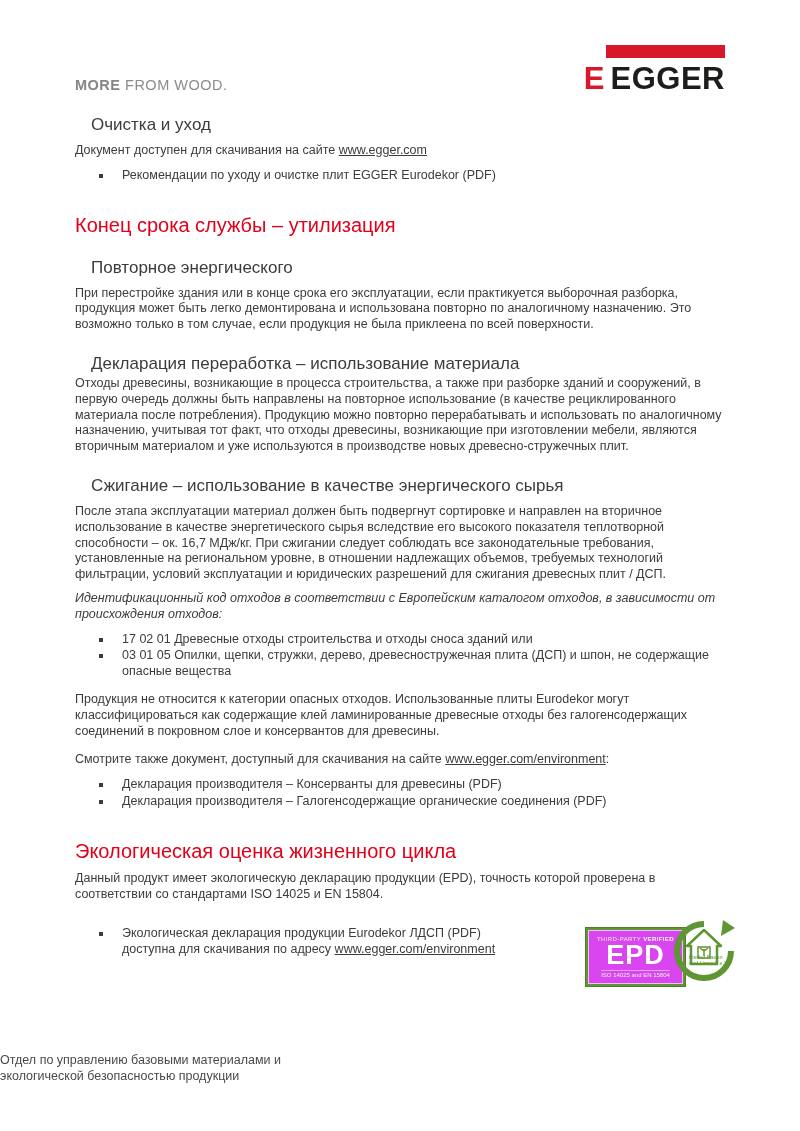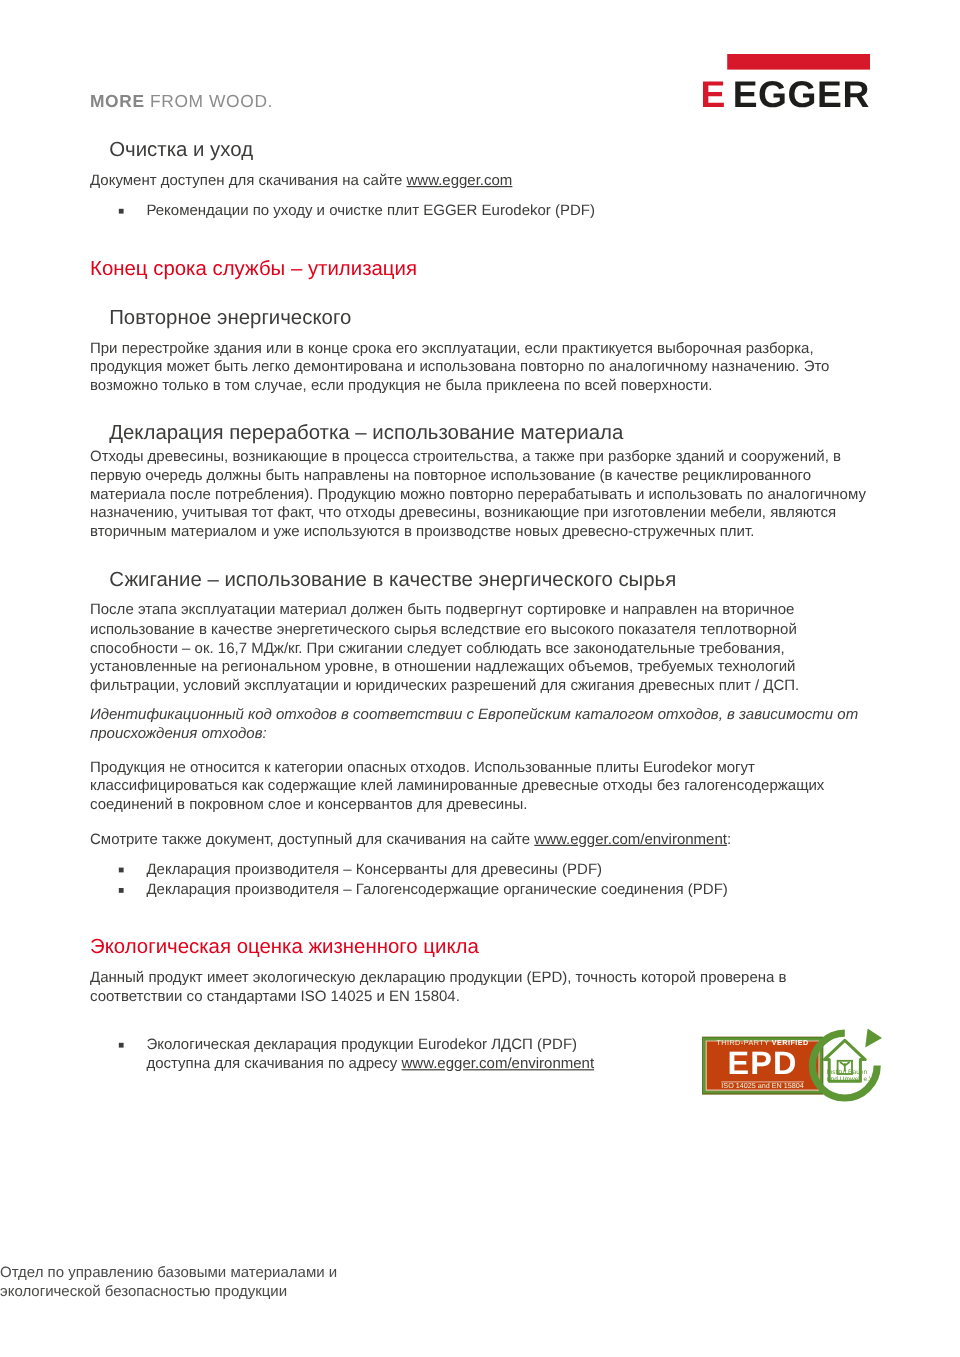--- a/index.html
+++ b/index.html
@@ -16,40 +16,40 @@
   .tagline { margin-top:32px; font-size:14.5px; letter-spacing:0.5px; color:#8c8c8c; }
   .tagline .tag-bold { font-weight:bold; color:#868686; }
   .egger-logo { display:flex; flex-direction:column; align-items:flex-end; }
   .logo-bar { width:119px; height:13px; background:#d7182a; margin-bottom:5px; }
   .logo-row { display:flex; align-items:baseline; gap:7px; }
   .logo-e { color:#d7182a; font-weight:900; font-size:31px; line-height:1; letter-spacing:-1px; }
   .logo-word { color:#1d1d1b; font-weight:900; font-size:31px; line-height:1; letter-spacing:0.5px; }
 
   
   h2.sub { font-size:17px; font-weight:400; color:#3c3c3b; margin:21px 0 7px 16px; }
-  h1.red { font-size:17px; font-weight:400; color:#e2001a; margin:30px 0 6px 0; }
+  h1.red { font-size:20px; font-weight:400; color:#e2001a; margin:30px 0 6px 0; }
   p { font-size:12.5px; line-height:15.8px; margin:8px 0; }
   a.link { color:#3c3c3b; text-decoration:underline; }
 
   ul.bullets { list-style:none; margin:9px 0 10px 0; padding-left:47px; }
   ul.bullets li { position:relative; font-size:12.5px; line-height:15.8px; margin:1px 0; }
   ul.bullets li::before {
     content:""; position:absolute; left:-23px; top:6px;
     width:4px; height:4px; background:#3c3c3b;
   }
 
   .mt-big { margin-top:38px; }
 
   
   .epd-row { display:flex; justify-content:space-between; align-items:flex-start; margin-top:18px; }
   .epd-row ul.bullets { margin-top:5px; flex:1; }
   .epd-badge { position:relative; width:150px; height:66px; margin-right:-10px; margin-top:0; }
   .epd-box {
-    position:absolute; left:0; top:7px; width:101px; height:48px;
-    background:#c2410c; border:1px solid #4c7f27;
+    position:absolute; left:0; top:7px; width:101px; height:60px;
+    background:#d946ef; border:1px solid #4c7f27;
     display:flex; flex-direction:column; justify-content:center; align-items:center;
     box-shadow:inset 0 0 0 2px #5d9632, inset 0 0 0 3px rgba(255,255,255,.65);
     padding:3px 4px;
   }
   .epd-top { font-size:6px; color:#eaf3df; letter-spacing:.4px; white-space:nowrap; }
   .epd-top b { color:#ffffff; }
   .epd-main { font-size:27px; font-weight:bold; color:#ffffff; line-height:1; letter-spacing:1px; }
   .epd-bottom { font-size:6px; color:#eaf3df; white-space:nowrap; border-top:1px solid rgba(255,255,255,.5); padding-top:1px; margin-top:1px; }
   .epd-emblem { position:absolute; right:0; top:0; width:62px; height:66px; }
   .epd-caption {
@@ -92,20 +92,24 @@
     <h2 class="sub">Повторное энергического</h2>
     <p>При перестройке здания или в конце срока его эксплуатации, если практикуется выборочная разборка, продукция может быть легко демонтирована и использована повторно по аналогичному назначению. Это возможно только в том случае, если продукция не была приклеена по всей поверхности.</p>
 
     <h2 class="sub" style="margin-bottom:2px;">Декларация переработка – использование материала</h2>
     <p style="margin-top:2px;">Отходы древесины, возникающие в процесса строительства, а также при разборке зданий и сооружений, в первую очередь должны быть направлены на повторное использование (в качестве рециклированного материала после потребления). Продукцию можно повторно перерабатывать и использовать по аналогичному назначению, учитывая тот факт, что отходы древесины, возникающие при изготовлении мебели, являются вторичным материалом и уже используются в производстве новых древесно-стружечных плит.</p>
 
     <h2 class="sub">Сжигание – использование в качестве энергического сырья</h2>
     <p>После этапа эксплуатации материал должен быть подвергнут сортировке и направлен на вторичное использование в качестве энергетического сырья вследствие его высокого показателя теплотворной способности – ок. 16,7 МДж/кг. При сжигании следует соблюдать все законодательные требования, установленные на региональном уровне, в отношении надлежащих объемов, требуемых технологий фильтрации, условий эксплуатации и юридических разрешений для сжигания древесных плит / ДСП.</p>
 
     <p style="margin-top:0;font-style:italic;">Идентификационный код отходов в соответствии с Европейским каталогом отходов, в зависимости от происхождения отходов:</p>
+    <ul class="bullets">
+      <li>17 02 01 Древесные отходы строительства и отходы сноса зданий или</li>
+      <li>03 01 05 Опилки, щепки, стружки, дерево, древесностружечная плита (ДСП) и шпон, не содержащие опасные вещества</li>
+    </ul>
 
     <p style="margin-top:12px;">Продукция не относится к категории опасных отходов. Использованные плиты Eurodekor могут классифицироваться как содержащие клей ламинированные древесные отходы без галогенсодержащих соединений в покровном слое и консервантов для древесины.</p>
 
     <p style="margin-top:13px;"><span>Смотрите также документ, доступный для скачивания на сайте </span><a class="link" href="#">www.egger.com/environment</a><span>:</span></p>
     <ul class="bullets">
       <li>Декларация производителя – Консерванты для древесины (PDF)</li>
       <li>Декларация производителя – Галогенсодержащие органические соединения (PDF)</li>
     </ul>
 
     <h1 class="red mt-big">Экологическая оценка жизненного цикла</h1>

